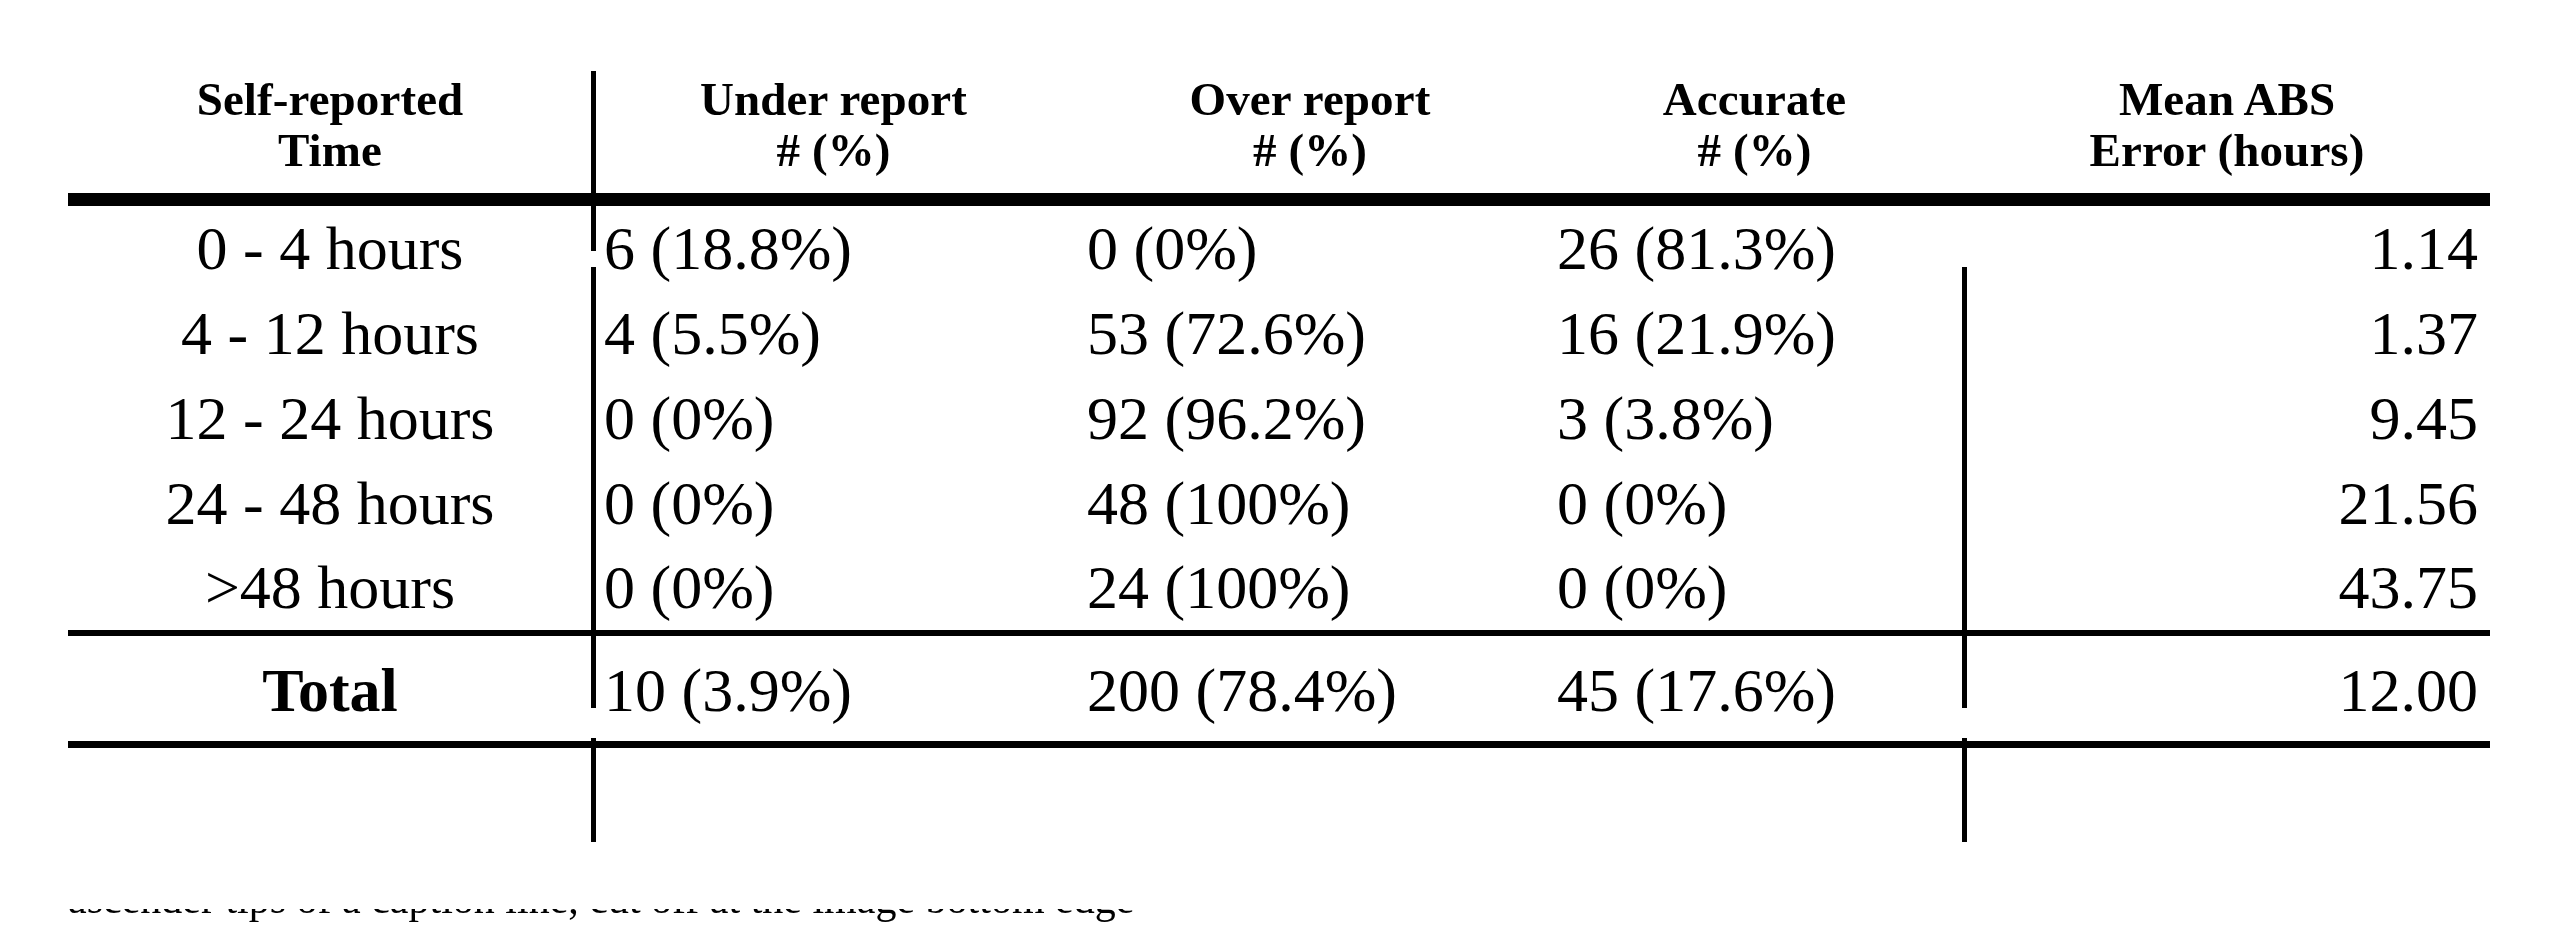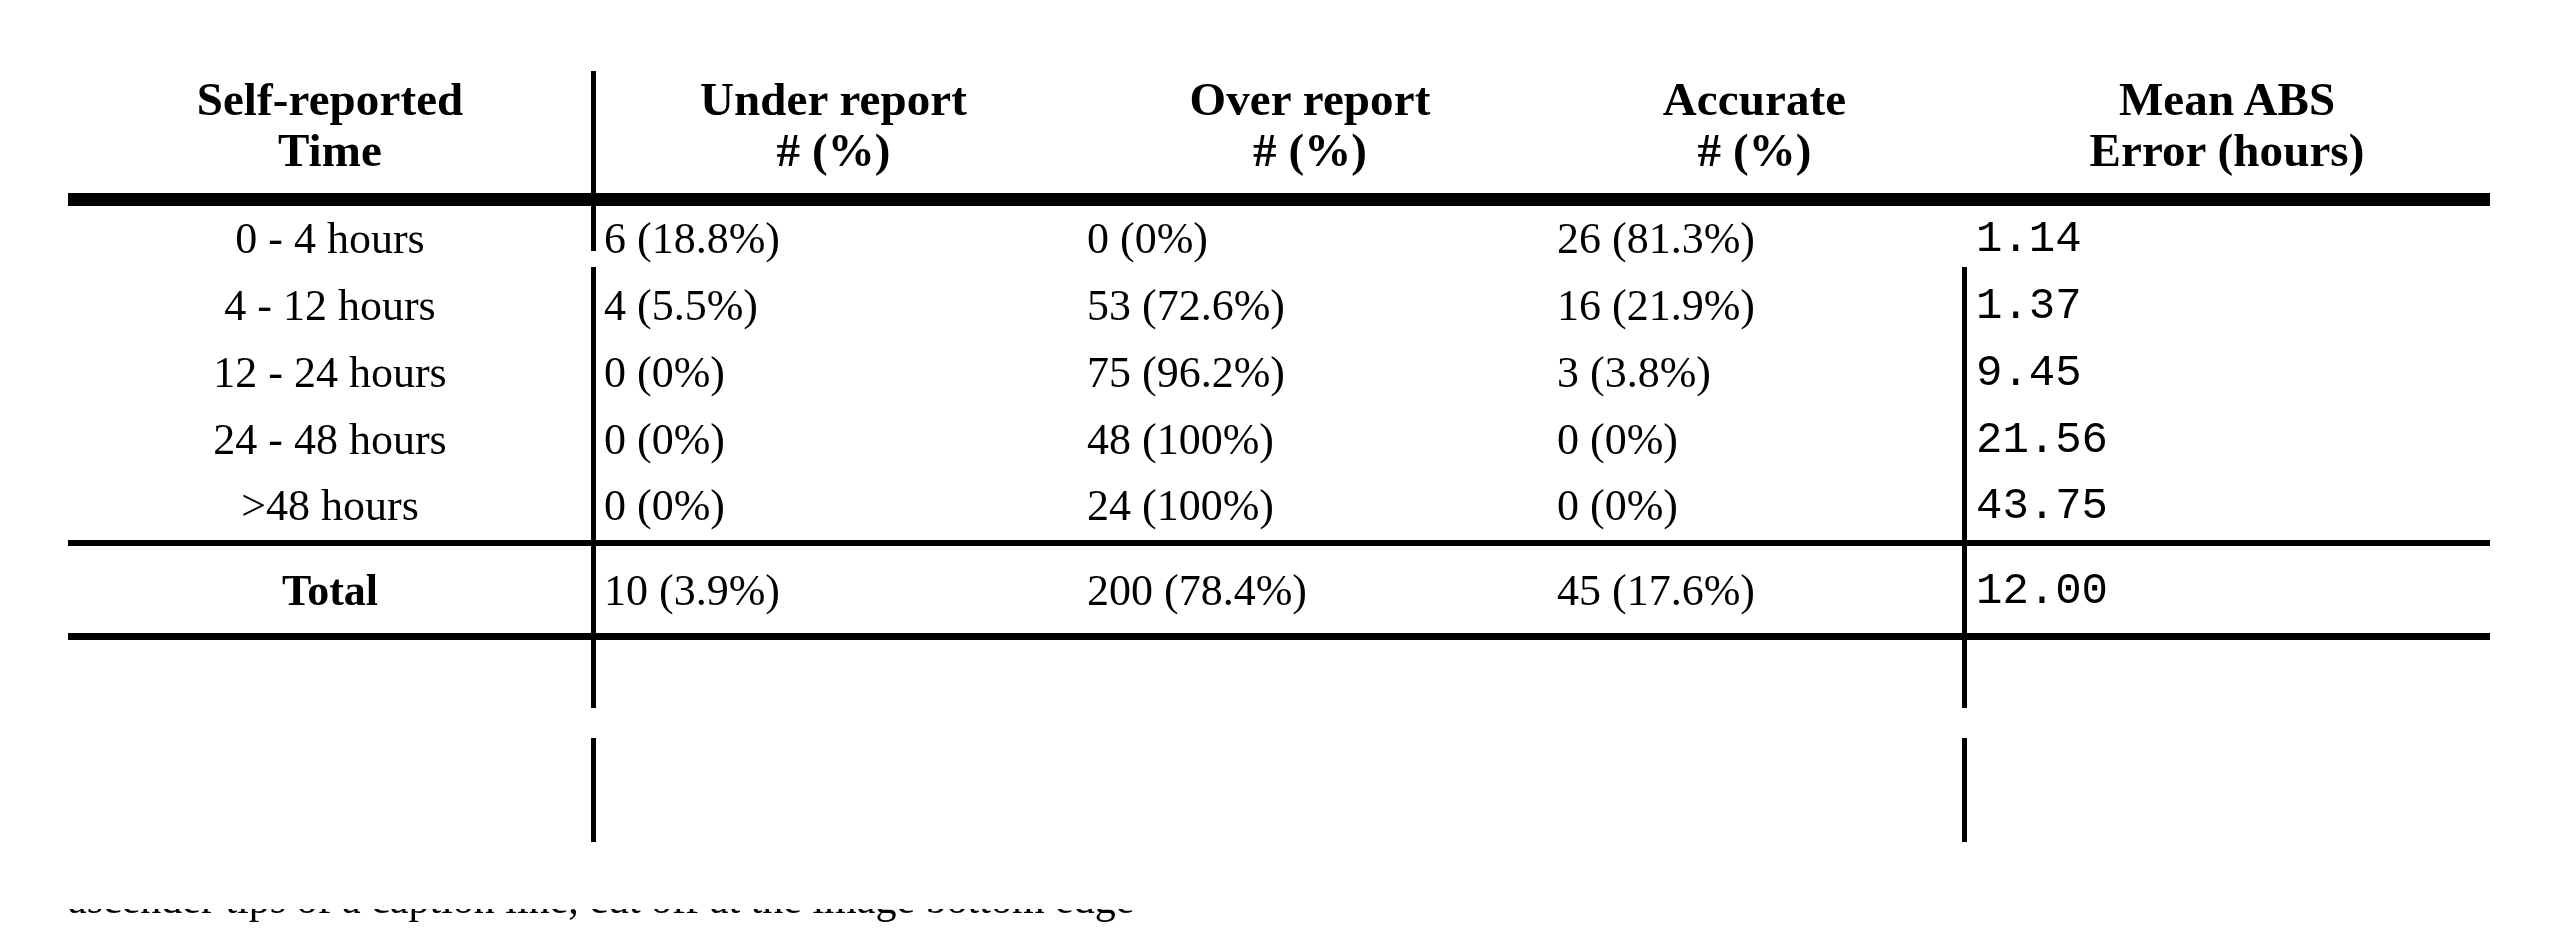--- a/index.html
+++ b/index.html
@@ -57,30 +57,30 @@
     line-height: 1.08;
     text-align: center;
     vertical-align: middle;
     padding: 16px 12px 17.4px 12px;
     letter-spacing: 0.1px;
   }
   thead th .l2 { display: block; }
 
   
   tbody td {
-    font-size: 44px;
+    font-size: 62px;
     line-height: 1.0;
     font-weight: normal;
     padding: 11.4px 12px 11.4px 12px;
     vertical-align: middle;
     white-space: nowrap;
   }
   td.lbl  { text-align: center; }
   td.num  {  padding-right: 19px; }
-  td.mean { text-align: left; font-family: Liberation Mono, monospace; }
+  td.mean { text-align: right; }
 
   tbody.total-body td { padding-top: 23px; padding-bottom: 20px; }
   td.total-lbl { font-weight: bold; text-align: center; }
 
   
   .vline-1 {
     position: absolute;
     left: 523px;
     top: 13.4px;
     width: 4.7px;
@@ -189,21 +189,21 @@
         <tr>
           <td class="lbl">4 - 12 hours</td>
           <td class="num">4 (5.5%)</td>
           <td class="num">53 (72.6%)</td>
           <td class="num">16 (21.9%)</td>
           <td class="mean">1.37</td>
         </tr>
         <tr>
           <td class="lbl">12 - 24 hours</td>
           <td class="num">0 (0%)</td>
-          <td class="num">75 (96.2%)</td>
+          <td class="num">92 (96.2%)</td>
           <td class="num">3 (3.8%)</td>
           <td class="mean">9.45</td>
         </tr>
         <tr>
           <td class="lbl">24 - 48 hours</td>
           <td class="num">0 (0%)</td>
           <td class="num">48 (100%)</td>
           <td class="num">0 (0%)</td>
           <td class="mean">21.56</td>
         </tr>

